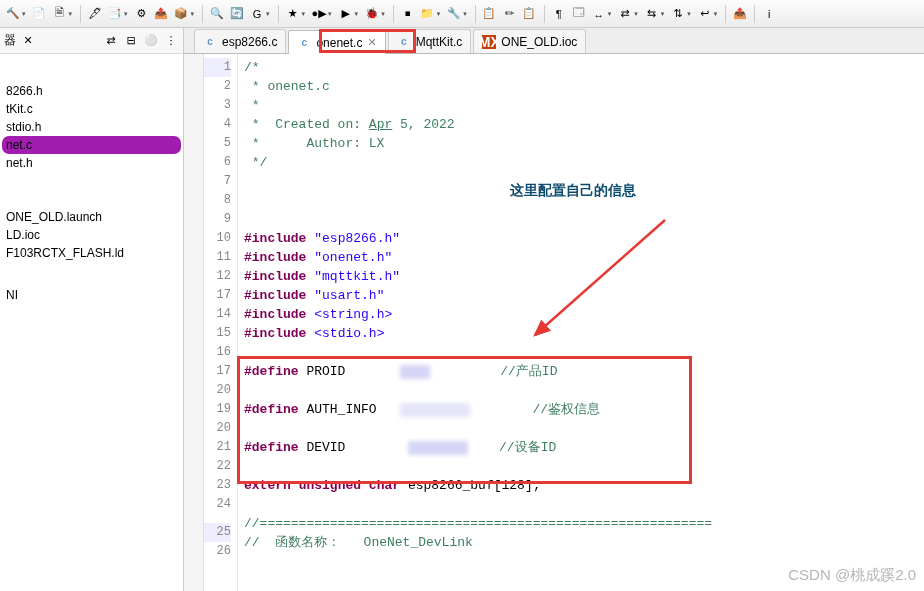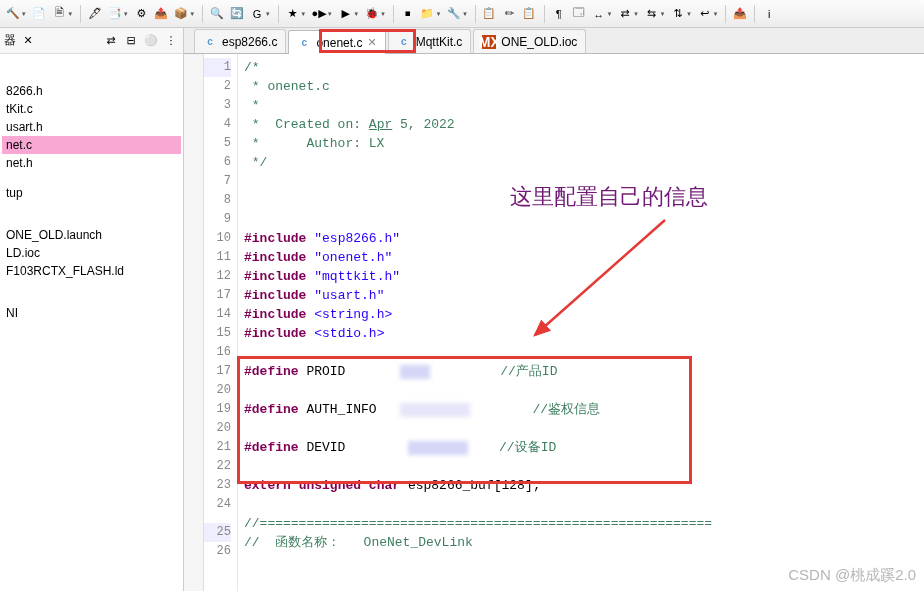--- a/index.html
+++ b/index.html
@@ -53,21 +53,21 @@
 .sb-body {
   padding: 4px 2px;
   overflow: hidden;
 }
 .sb-item {
   padding: 2px 4px;
   white-space: nowrap;
   font-size: 12px;
   color: #000;
 }
-.sb-item.selected { background: #f9a8d4; }
+.sb-item.selected { background: #a21caf; border-radius: 7px; }
 .sb-spacer { height: 12px; }
 .editor-wrap {
   flex: 1;
   display: flex;
   flex-direction: column;
   background: #fff;
 }
 .tabs-row {
   height: 26px;
   display: flex;
@@ -127,24 +127,24 @@
   padding: 4px 0 4px 6px;
   line-height: 19px;
   white-space: pre;
   position: relative;
 }
 .cm { color: #3f7f5f; }
 .kw { color: #7f0055; font-weight: bold; }
 .str { color: #2a00ff; }
 .annot-text {
   position: absolute;
-  color: #701a75;
-  font-size: 22px;
+  color: #0c4a6e;
+  font-size: 14px;
   font-family: "Microsoft YaHei", sans-serif;
-  font-weight: 400;
+  font-weight: 700;
 }
 .annot-box {
   position: absolute;
   border: 3px solid #e53935;
   pointer-events: none;
 }
 .blur {
   display:inline-block;
   background: #d5d5f7;
   filter: blur(2px);
@@ -230,25 +230,24 @@
       <span class="tb-btn">⇄</span>
       <span class="tb-btn">⊟</span>
       <span class="tb-btn">⚪</span>
       <span class="tb-btn">⋮</span>
     </div>
     <div class="sb-body" id="sb-list">
         <div class="sb-spacer"></div>
         <div class="sb-spacer"></div>
         <div class="sb-item">8266.h</div>
         <div class="sb-item">tKit.c</div>
-        <div class="sb-item">usart.h</div>
+        <div class="sb-item">stdio.h</div>
         <div class="sb-item selected">net.c</div>
         <div class="sb-item">net.h</div>
         <div class="sb-spacer"></div>
-        <div class="sb-item">tup</div>
         <div class="sb-spacer"></div>
         <div class="sb-spacer"></div>
         <div class="sb-item">ONE_OLD.launch</div>
         <div class="sb-item">LD.ioc</div>
         <div class="sb-item">F103RCTX_FLASH.ld</div>
         <div class="sb-spacer"></div>
         <div class="sb-spacer"></div>
         <div class="sb-item">NI</div>
       </div>
   </div>

